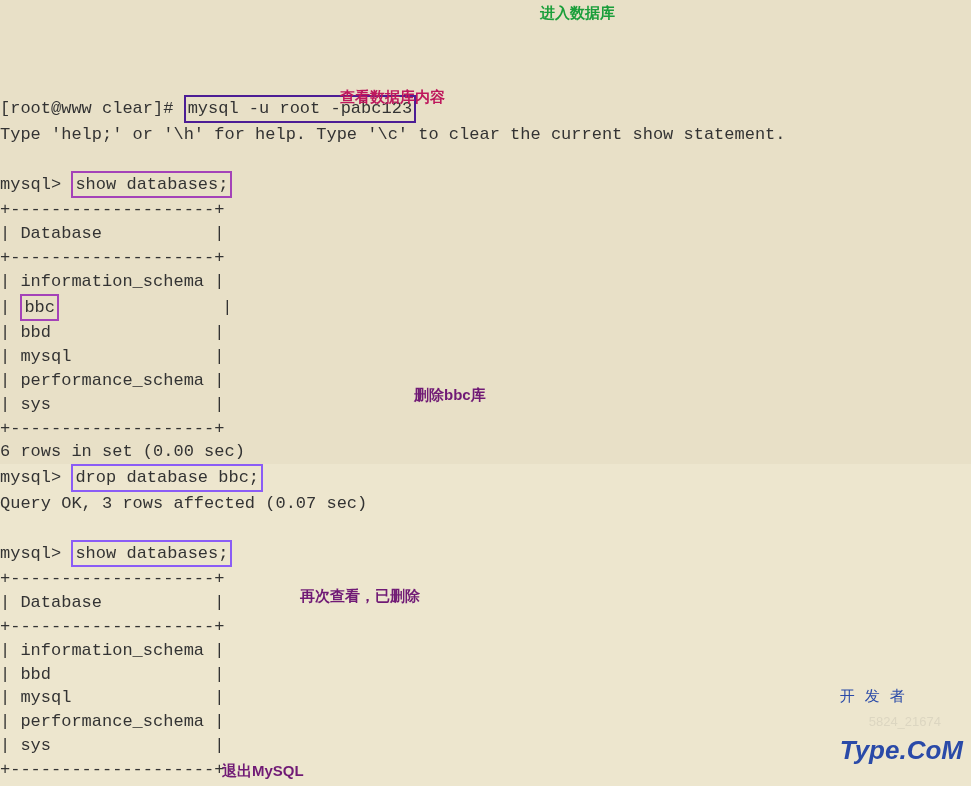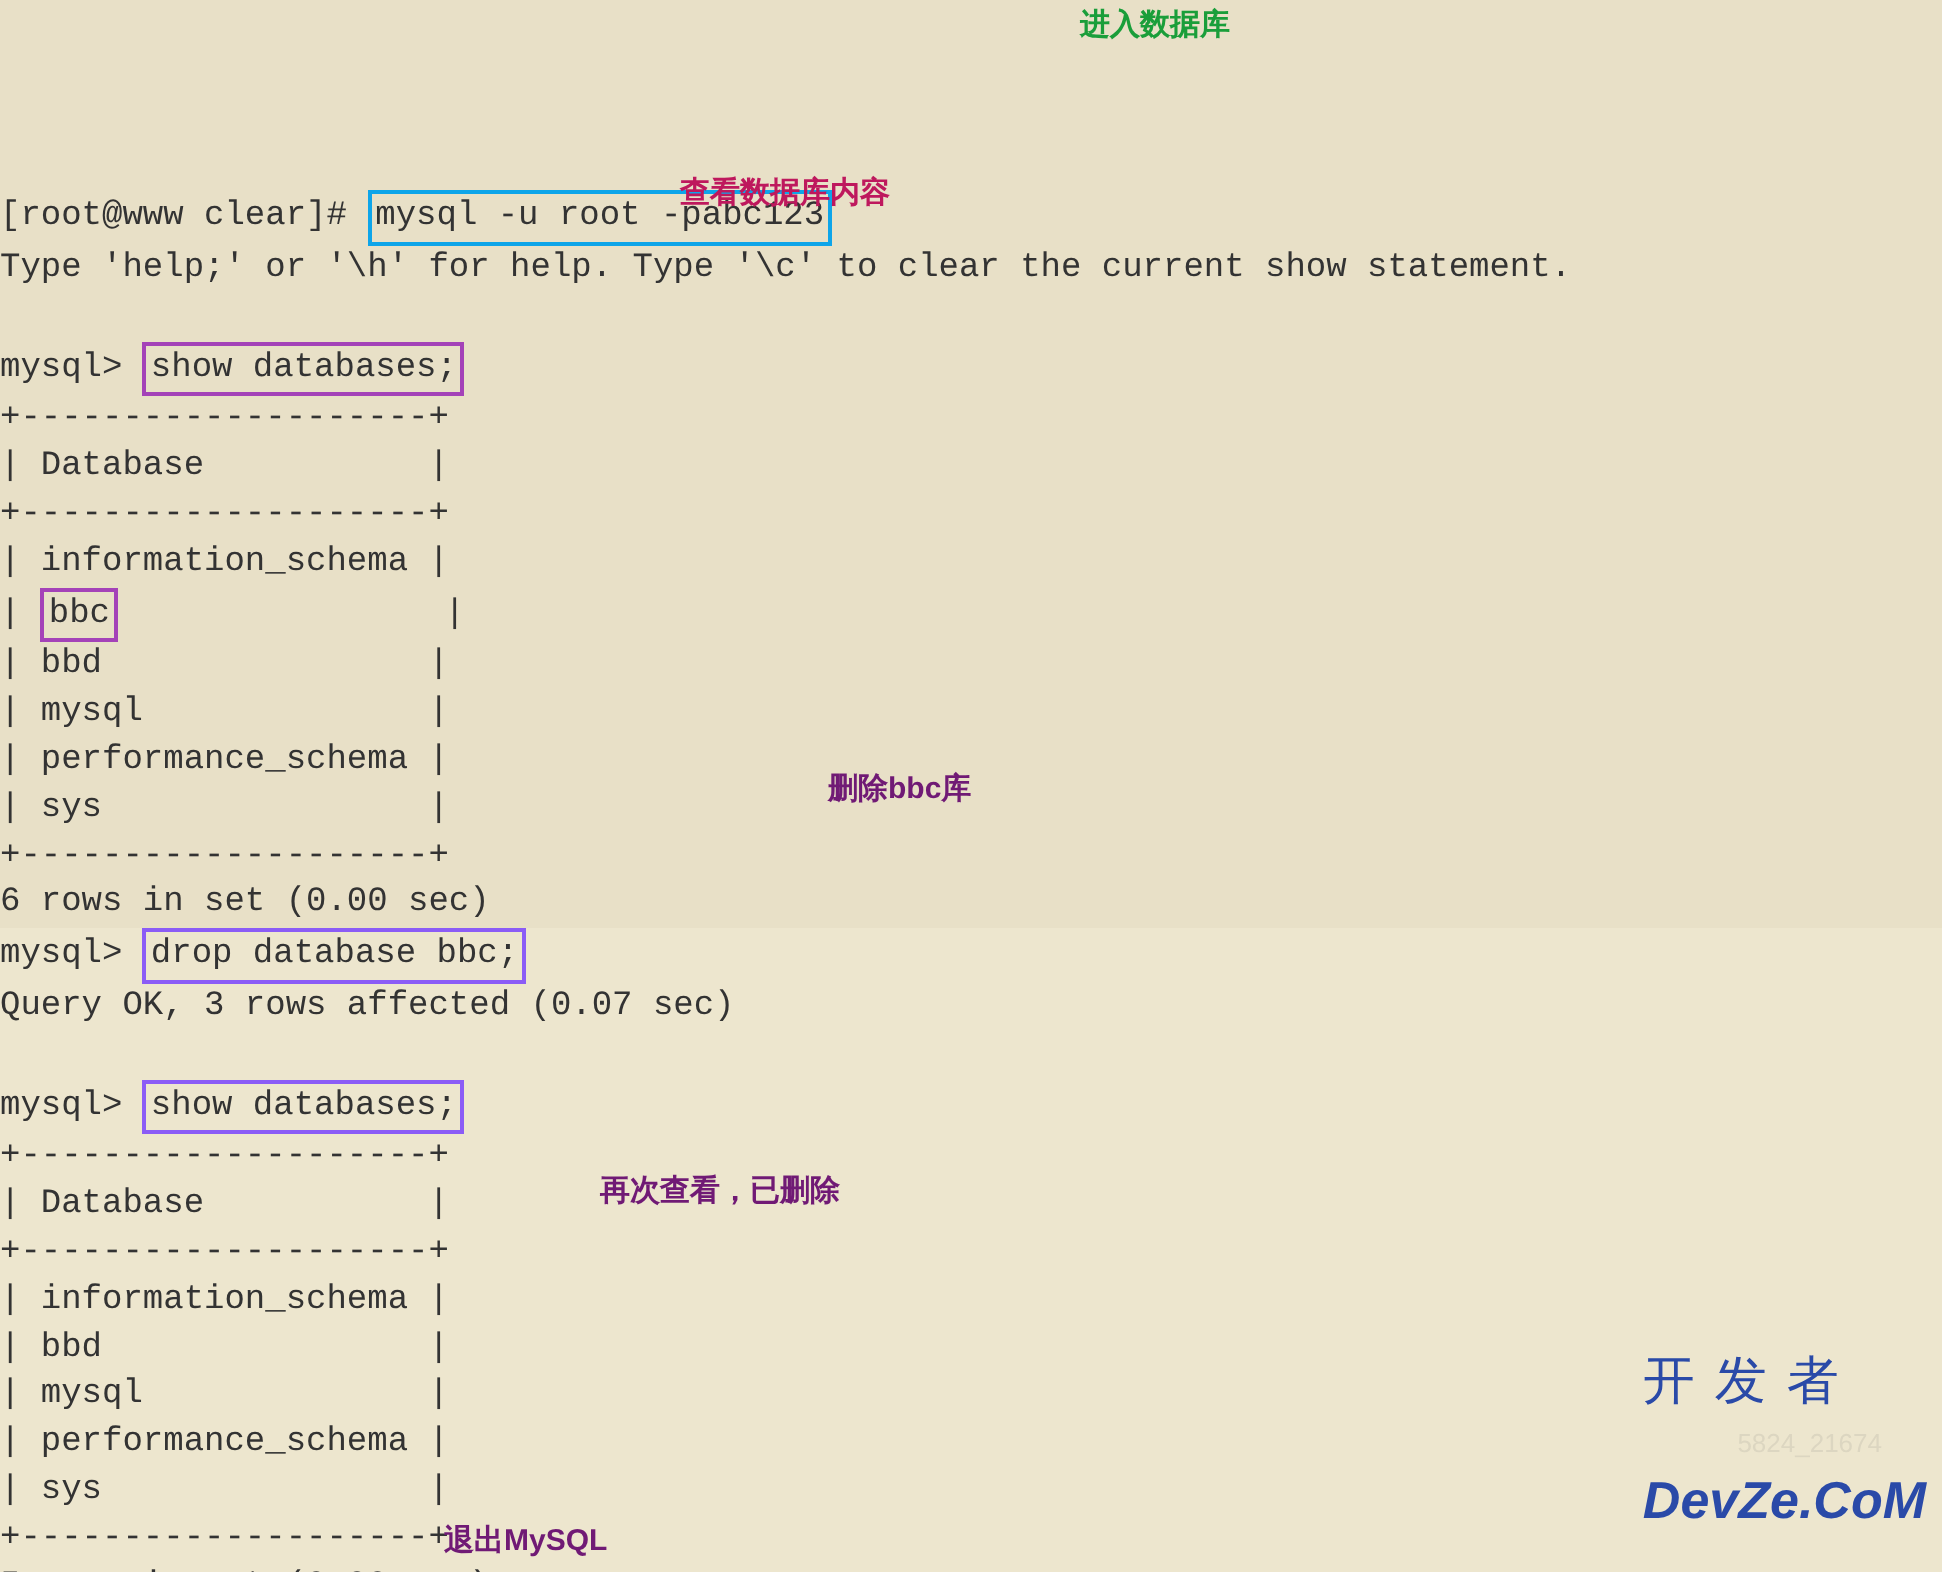--- a/index.html
+++ b/index.html
@@ -13,21 +13,21 @@
       line-height: 1.4;
       position: relative;
       width: 971px;
       height: 786px;
       overflow: hidden;
     }
     .term {
       padding: 0;
     }
     .box-green {
-      border: 2px solid #0ea5e9;
+      border: 2px solid #4c1d95;
       padding: 0 2px;
       display: inline-block;
     }
     .box-purple {
       border: 2px solid #a442b8;
       padding: 0 2px;
       display: inline-block;
     }
     .box-blue {
       border: 2px solid #8b5cf6;
@@ -58,21 +58,21 @@
     .watermark {
       position: absolute;
       right: 8px;
       bottom: 6px;
       font-family: Arial, sans-serif;
       color: #2a4aa8;
       text-align: left;
       line-height: 1;
     }
     .watermark .top {
-      font-size: 26px;
+      font-size: 15px;
       letter-spacing: 10px;
       font-weight: normal;
     }
     .watermark .bot {
       font-size: 26px;
       font-weight: bold;
       font-style: italic;
       letter-spacing: 0;
     }
     .lighter-bg {
@@ -128,17 +128,17 @@
 <div class="ann ann-green" style="left:540px; top:2px;">进入数据库</div>
 <div class="ann ann-purple" style="left:340px; top:86px;">查看数据库内容</div>
 <div class="ann ann-blue" style="left:414px; top:384px;">删除bbc库</div>
 <div class="ann ann-blue" style="left:300px; top:585px;">再次查看，已删除</div>
 <div class="ann ann-blue" style="left:222px; top:760px;">退出MySQL</div>
 
 <div class="wm-faint">5824_21674</div>
 
 <div class="watermark">
   <div class="top">开发者</div>
-  <div class="bot">DevZe.CoM</div>
+  <div class="bot">Type.CoM</div>
 </div>
 
 
 
 
 </body></html>

